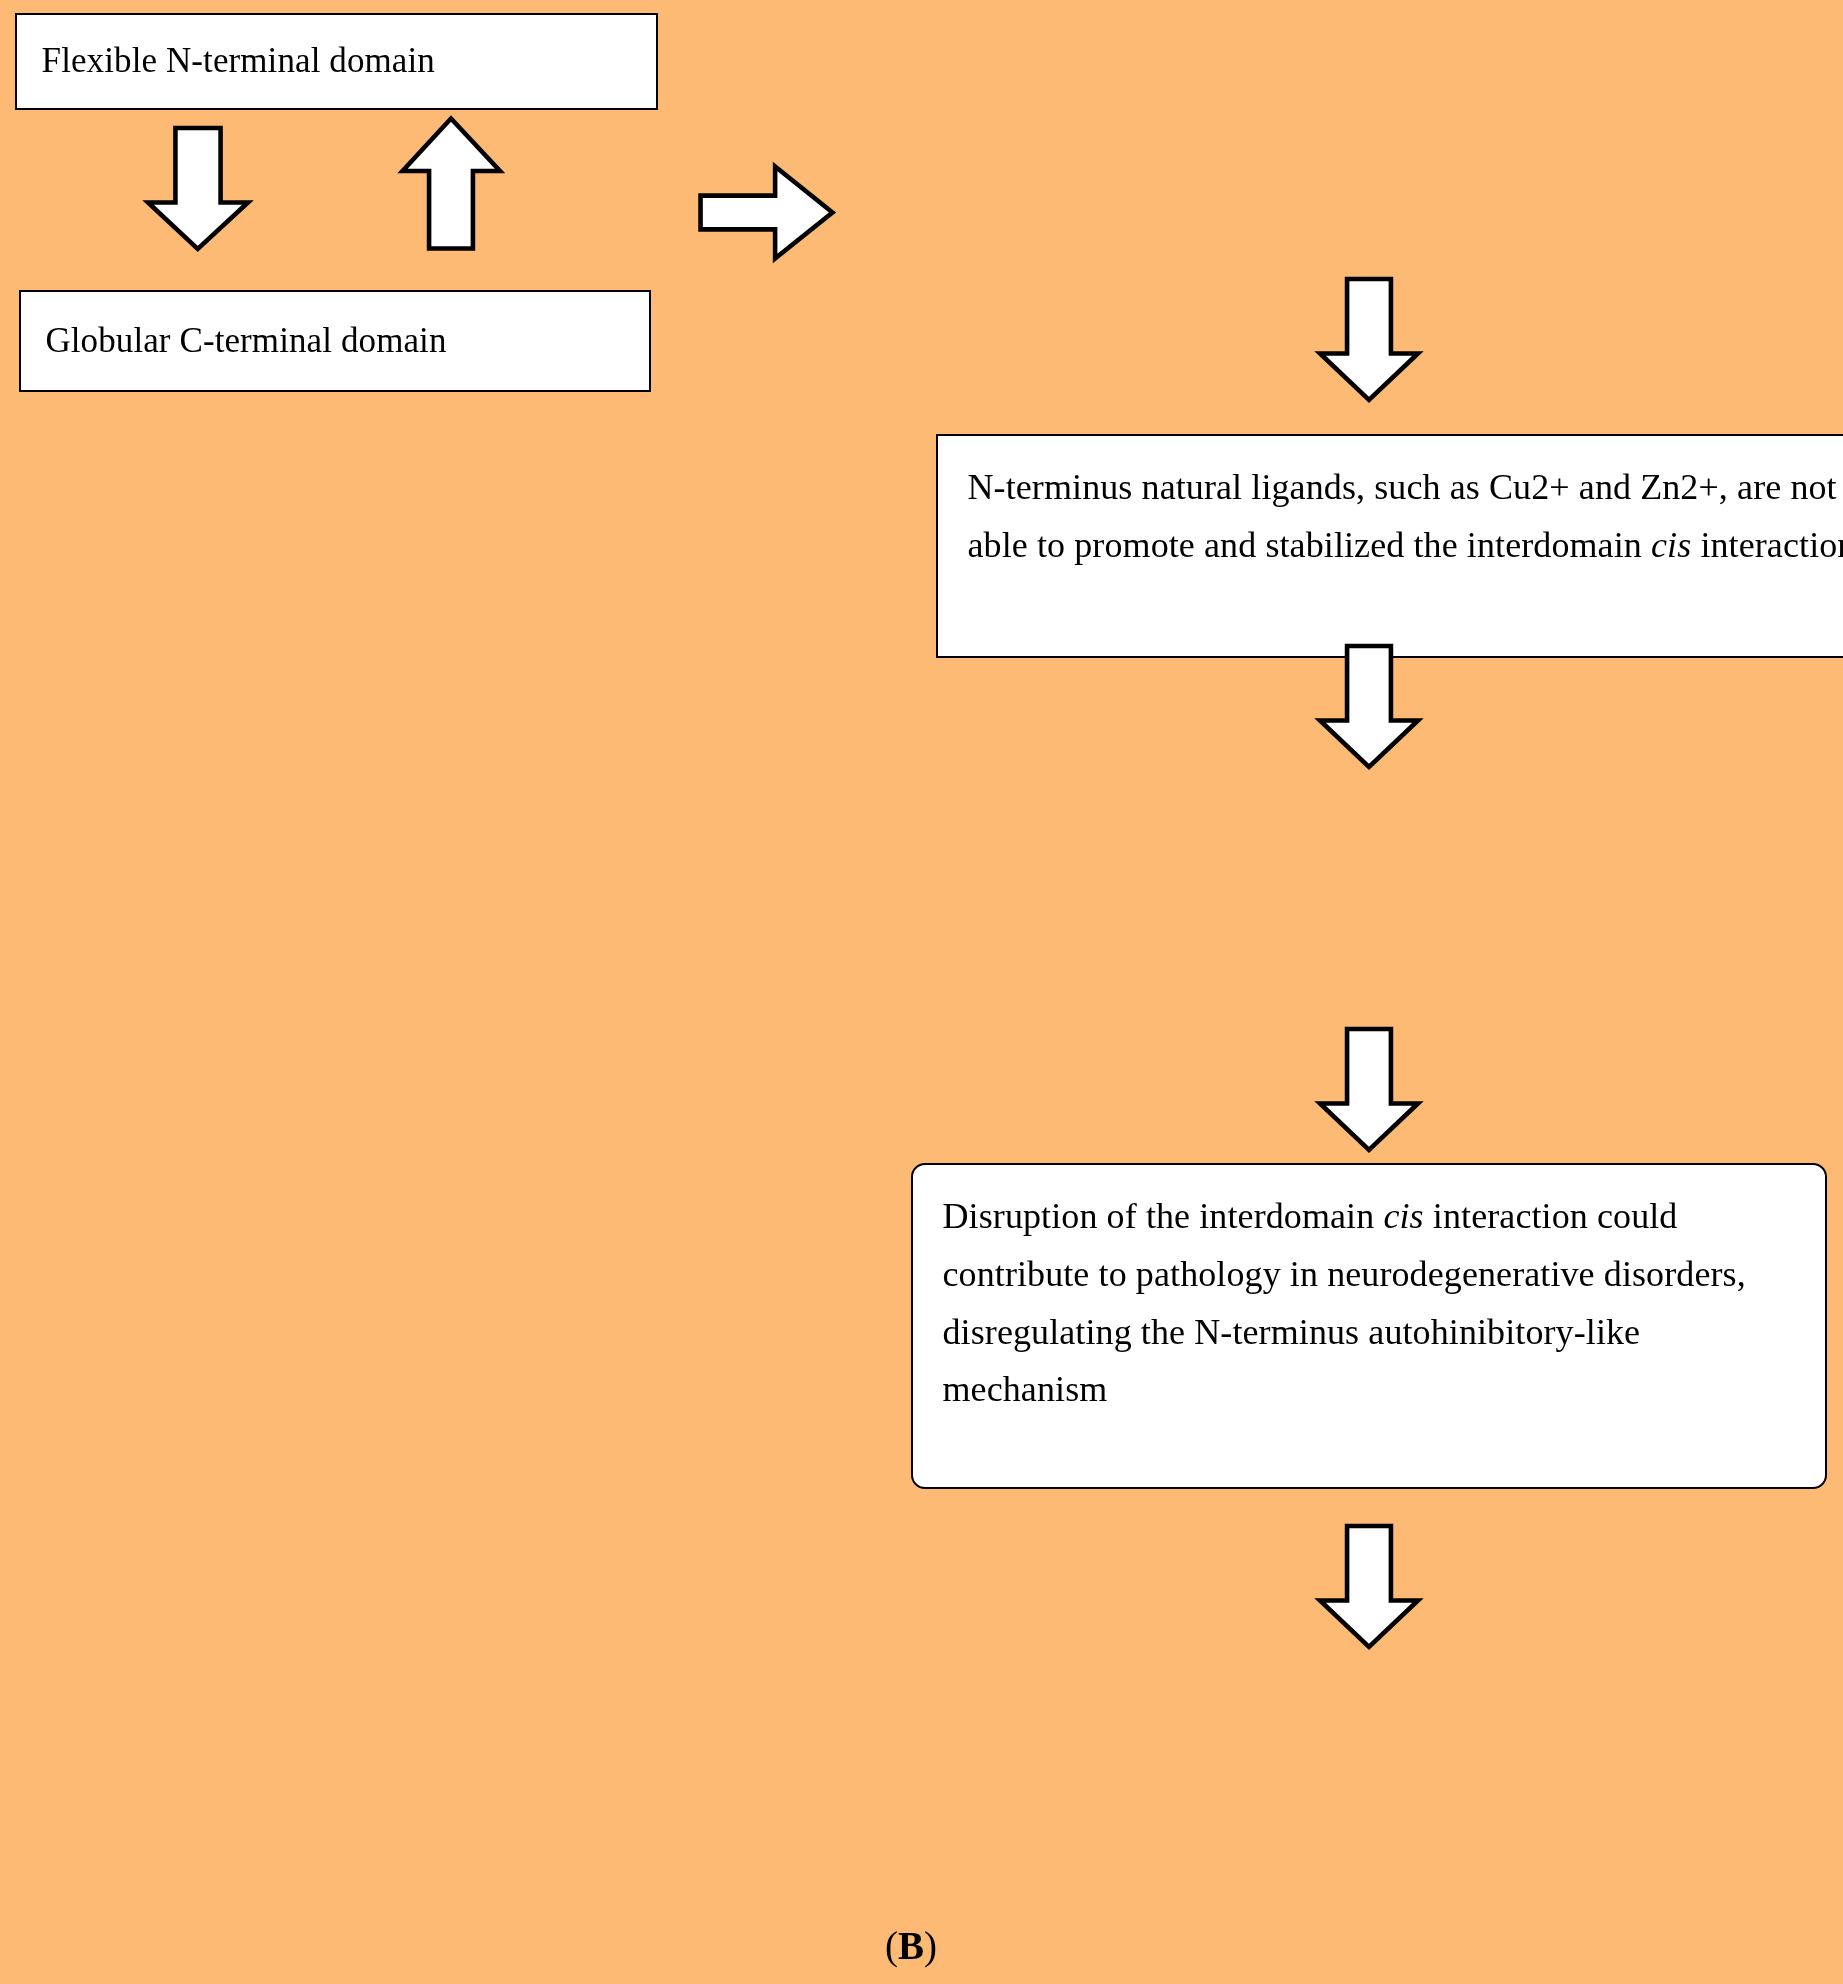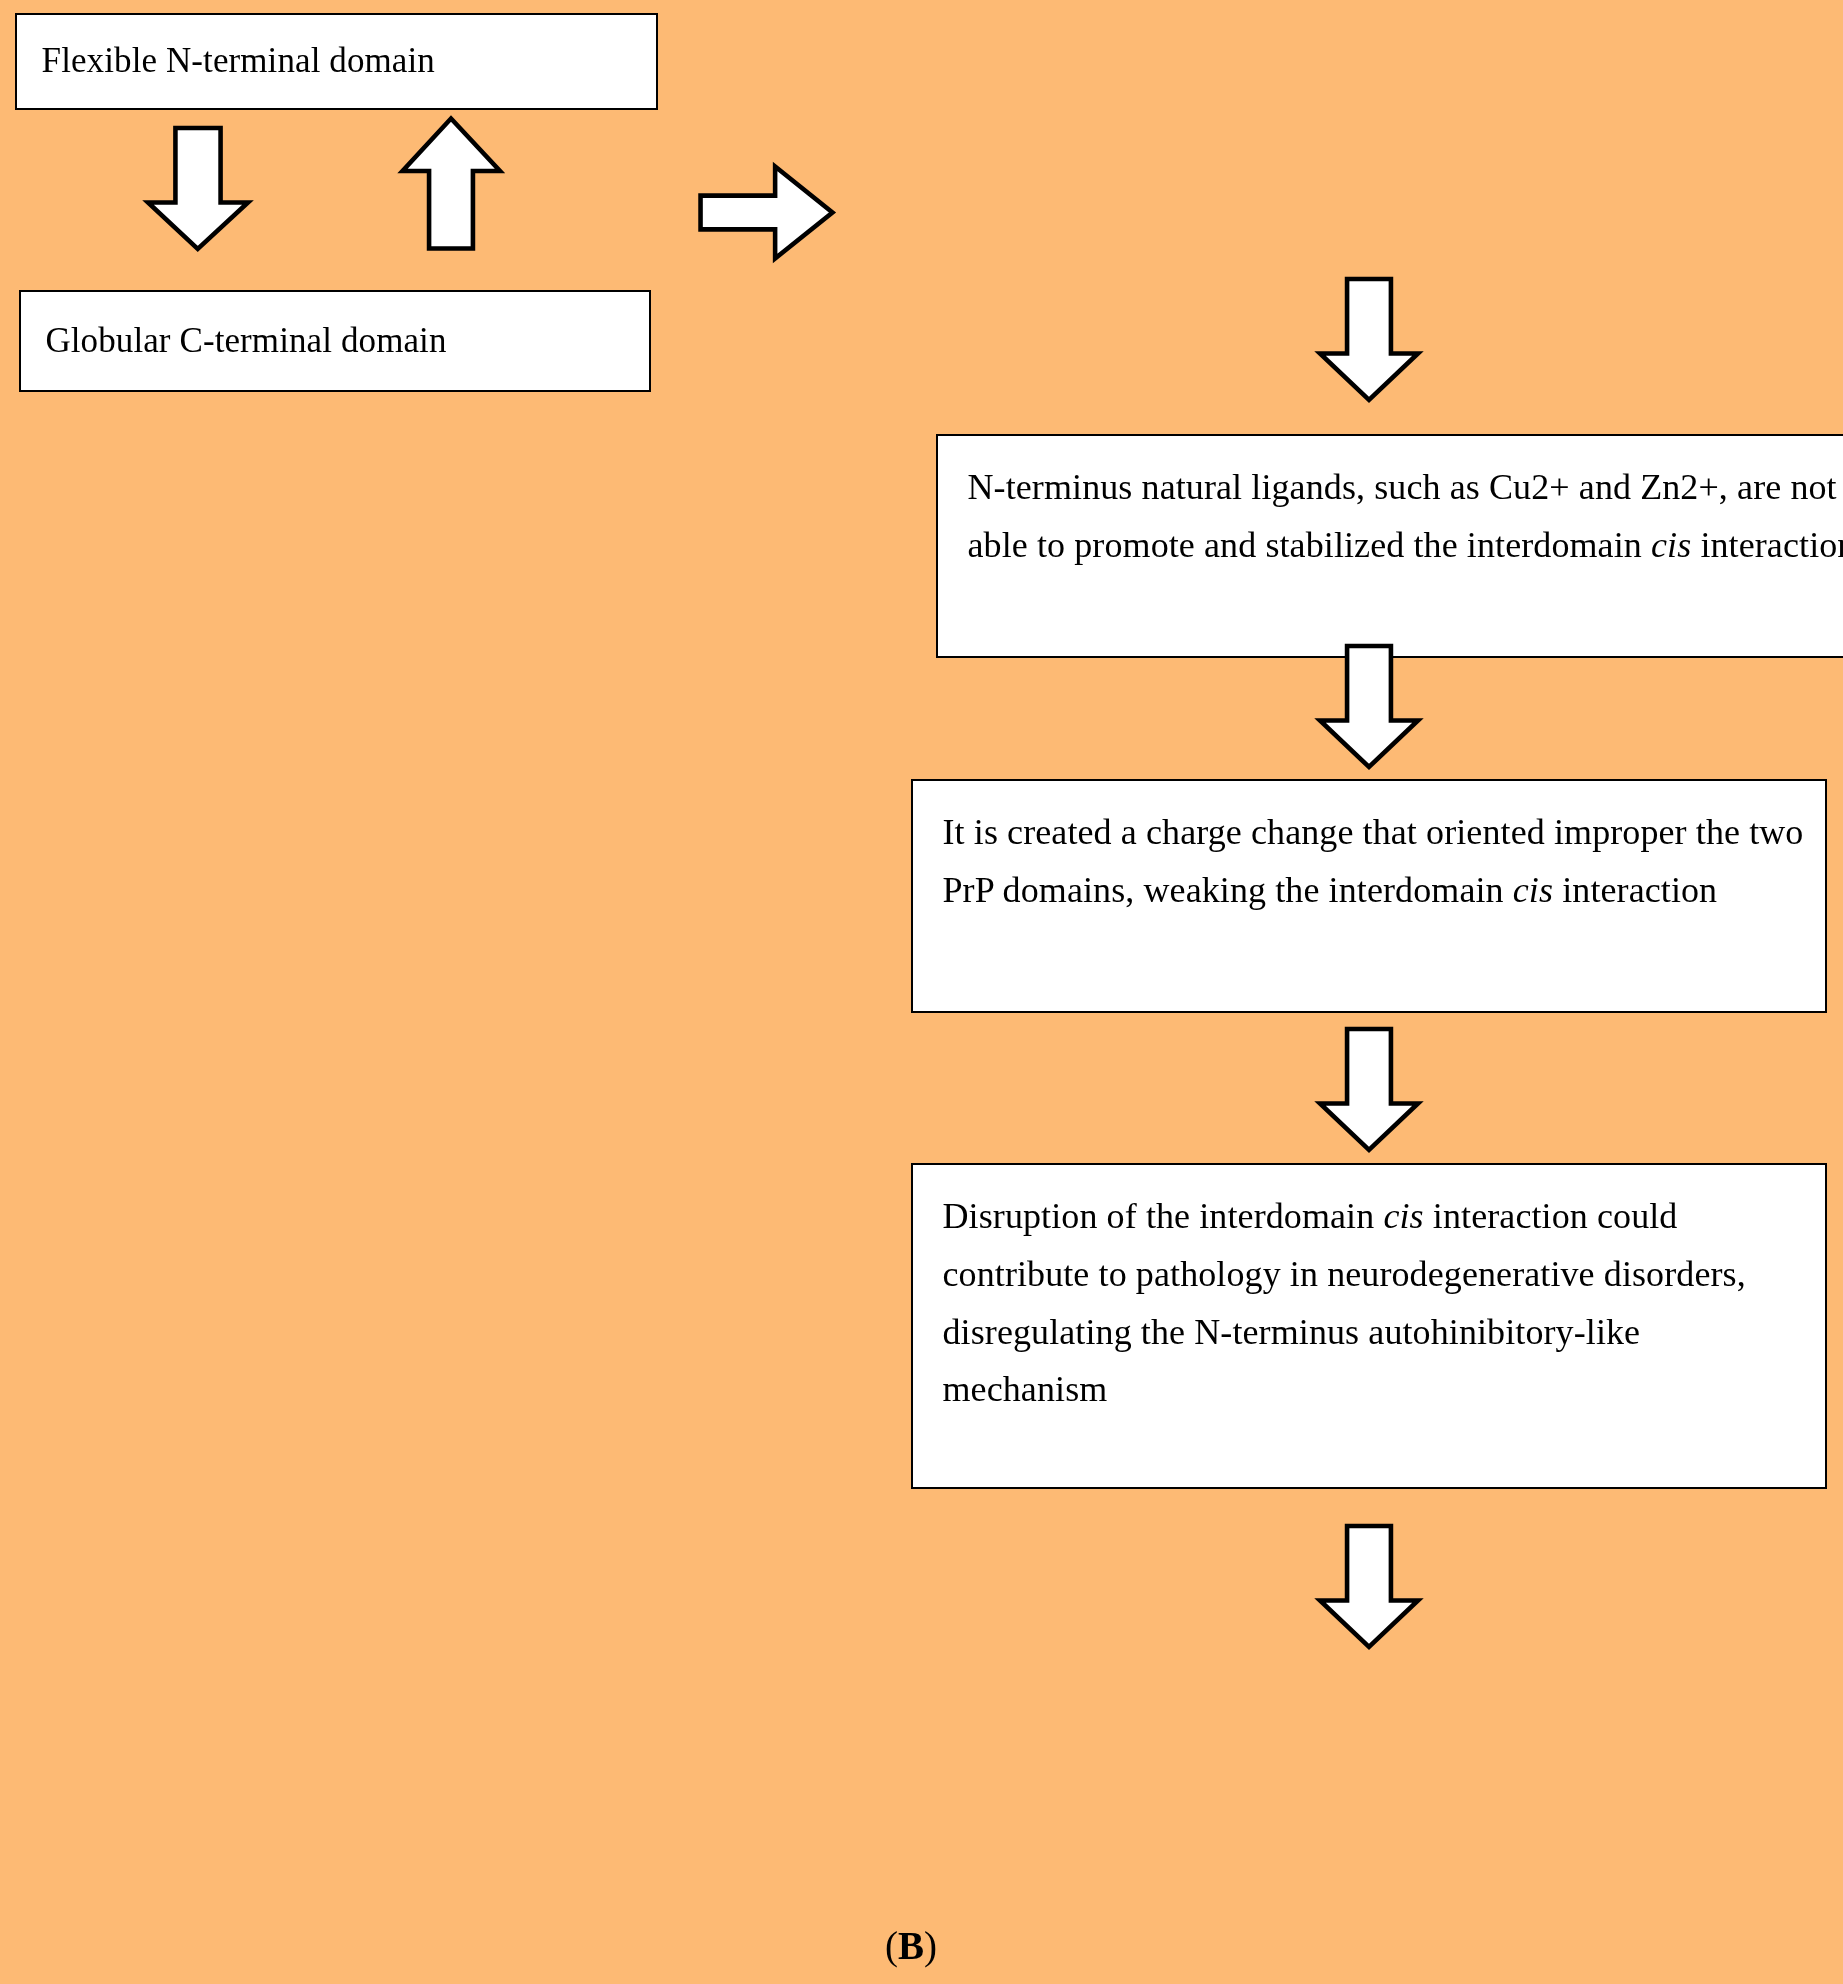--- a/index.html
+++ b/index.html
@@ -92,31 +92,28 @@
   <div class="box rbox" style="left:888px;top:434px;width:939px;height:224px;margin-left:48px;">
     <span class="txt"><span>N-terminus natural ligands, such as Cu2+ and Zn2+, are not able to promote and stabilized the interdomain </span><span class="italic">cis</span><span> interaction</span></span>
   </div>
 
   <div class="arrow" style="left:1318px;top:644px;width:102px;height:125px;">
     <svg viewBox="0 0 200 245" preserveAspectRatio="none">
       <polygon points="57,4 143,4 143,150 196,150 100,241 4,150 57,150"></polygon>
     </svg>
   </div>
 
-  <div class="box rbox" style="left:911px;top:779px;width:916px;height:234px;">
-    <span class="txt"><span>It is created a charge change that oriented improper the two PrP domains, weaking the interdomain </span><span class="italic">cis</span><span> interaction</span></span>
-  </div>
 
   <div class="arrow" style="left:1318px;top:1027px;width:102px;height:125px;">
     <svg viewBox="0 0 200 245" preserveAspectRatio="none">
       <polygon points="57,4 143,4 143,150 196,150 100,241 4,150 57,150"></polygon>
     </svg>
   </div>
 
-  <div class="box rbox" style="left:911px;top:1163px;width:916px;height:326px;">
+  <div class="box rbox" style="left:911px;top:1163px;width:916px;height:326px;border-radius:14px;">
     <span class="txt"><span>Disruption of the interdomain </span><span class="italic">cis</span><span> interaction could contribute to pathology in neurodegenerative disorders, disregulating the N-terminus autohinibitory-like mechanism</span></span>
   </div>
 
   <div class="arrow" style="left:1318px;top:1524px;width:102px;height:125px;">
     <svg viewBox="0 0 200 245" preserveAspectRatio="none">
       <polygon points="57,4 143,4 143,150 196,150 100,241 4,150 57,150"></polygon>
     </svg>
   </div>
 
 

